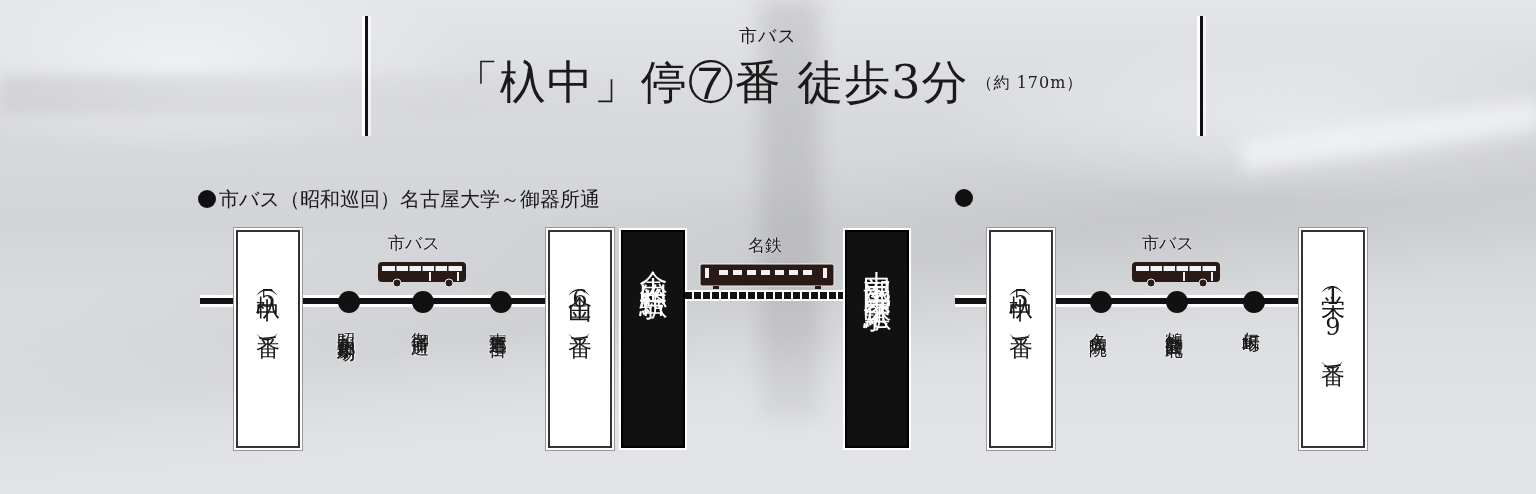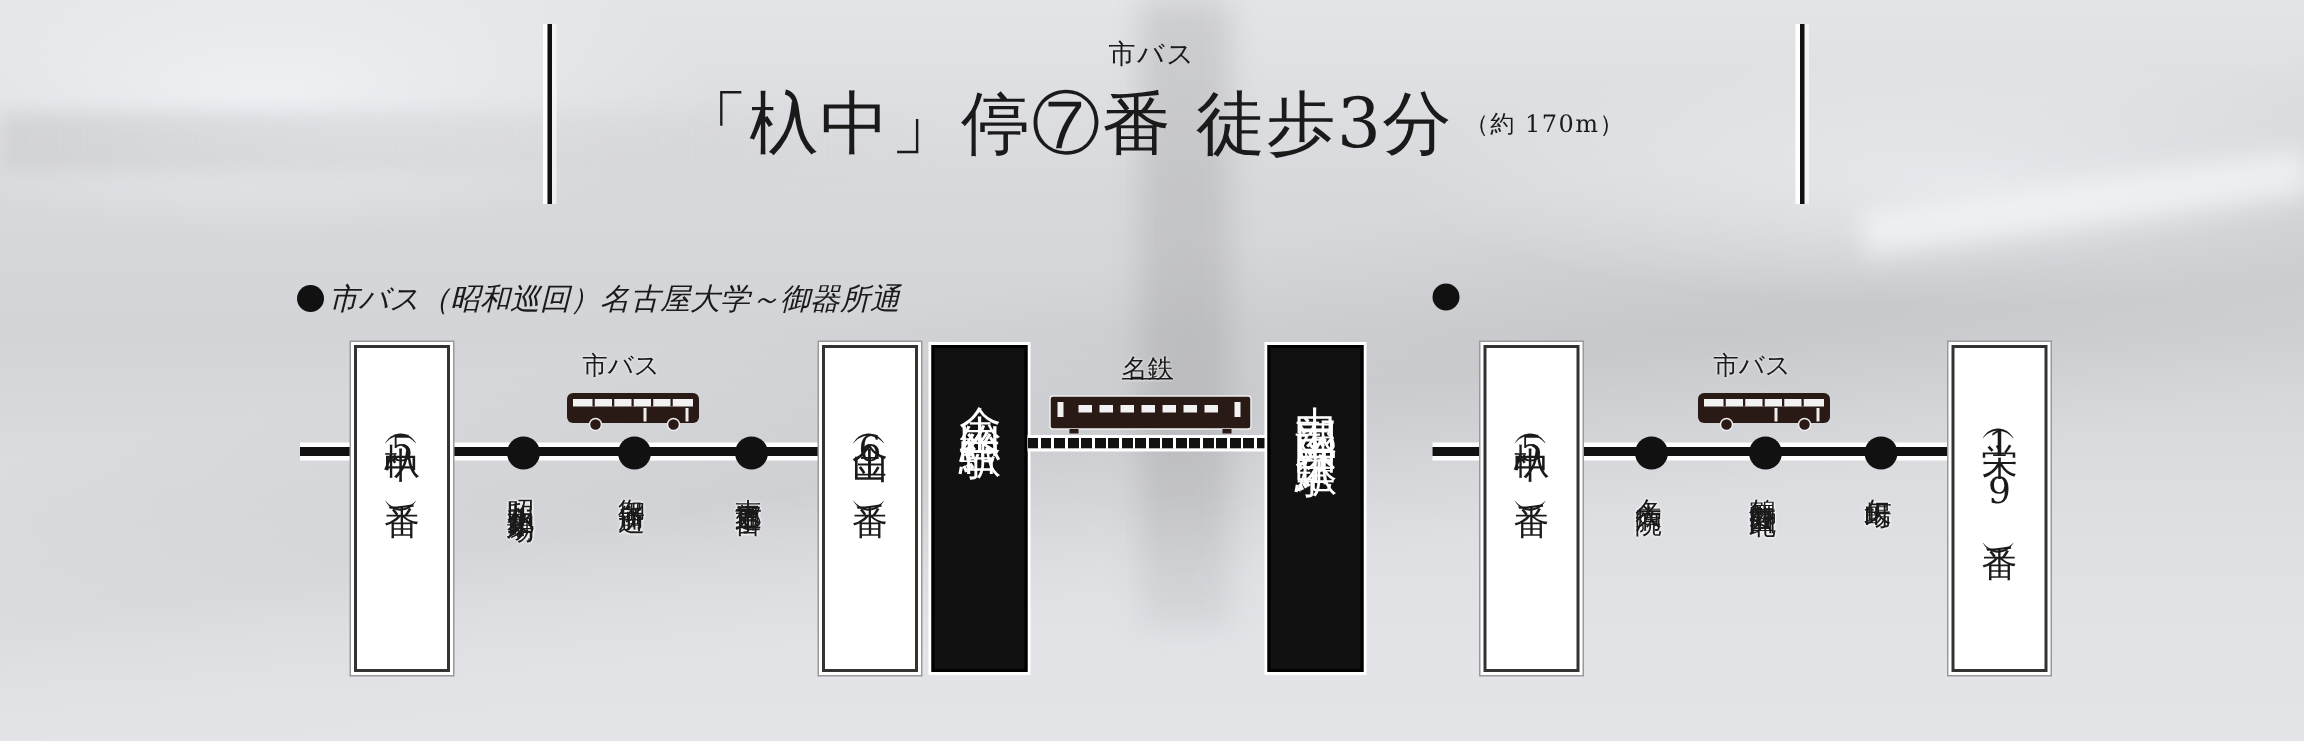--- a/index.html
+++ b/index.html
@@ -65,21 +65,21 @@
 <div class="bg-streak streak-a"></div>
 <div class="bg-streak streak-b"></div>
 <div class="bg-streak streak-c"></div>
 <div class="bg-streak streak-d"></div>
 
 <div class="frame-line frame-left"></div>
 <div class="frame-line frame-right"></div>
 <div class="header-sub">市バス</div>
 <div class="header-main"><span>「杁中」停⑦番 徒歩3分</span><span class="note">（約 170m）</span></div>
 
-<div class="route-title" style="left:198px;font-style:italic;"><span class="dot"></span><span>市バス（昭和巡回）名古屋大学～御器所通</span></div>
+<div class="route-title" style="left:198px;"><span class="dot"></span><span>市バス（昭和巡回）名古屋大学～御器所通</span></div>
 
 <div class="route-line" style="left:200px; width:350px; top:298px;"></div>
 
 <div class="station white" style="left:236px;">
     <span class="name">杁中（5番）</span>
   </div>
 
 <div class="mode-label" style="left:364px; top:232px;">市バス</div>
 <svg class="bus-icon" style="left:377px; top:260px;" viewBox="0 0 92 28">
   <rect x="1" y="2" width="88" height="20" rx="4" fill="#2a1a16"></rect>
@@ -106,21 +106,21 @@
 
 <div class="station white" style="left:548px;">
     <span class="name">金山（6番）</span>
   </div>
 
 <div class="station black" style="left:621px;">
     <span class="name">金山総合駅</span>
   </div>
 
 <div class="dotted-line" style="left:685px; width:160px; top:290px;"></div>
-<div class="mode-label" style="left:715px; top:234px;text-decoration:underline;">名鉄</div>
+<div class="mode-label" style="left:715px; top:234px;">名鉄</div>
 <svg class="train-icon" style="left:699px; top:262px;" viewBox="0 0 136 30">
   <rect x="1" y="2" width="134" height="22" rx="2" fill="#2a1a16" stroke="#eee" stroke-width="1"></rect>
   <g fill="#f2f2f2">
     <rect x="6" y="6" width="4" height="10"></rect>
     <rect x="20" y="8" width="9" height="5"></rect>
       <rect x="34" y="8" width="9" height="5"></rect>
       <rect x="48" y="8" width="9" height="5"></rect>
       <rect x="62" y="8" width="9" height="5"></rect>
     <rect x="76" y="8" width="9" height="5"></rect>
       <rect x="90" y="8" width="9" height="5"></rect>

